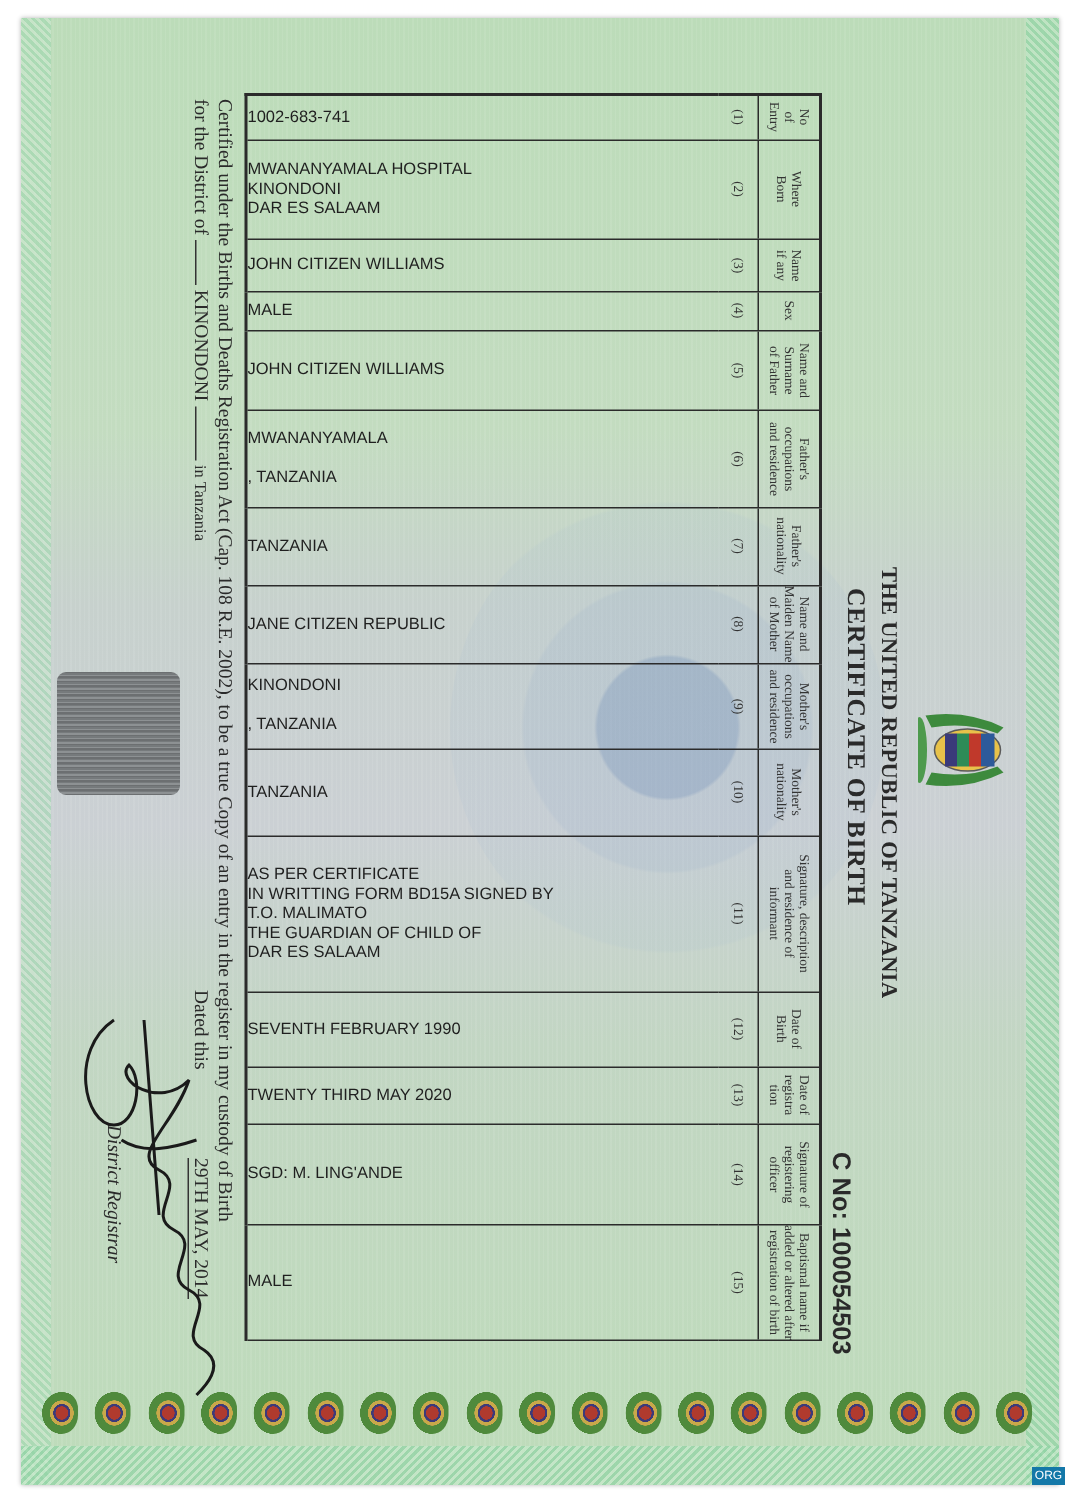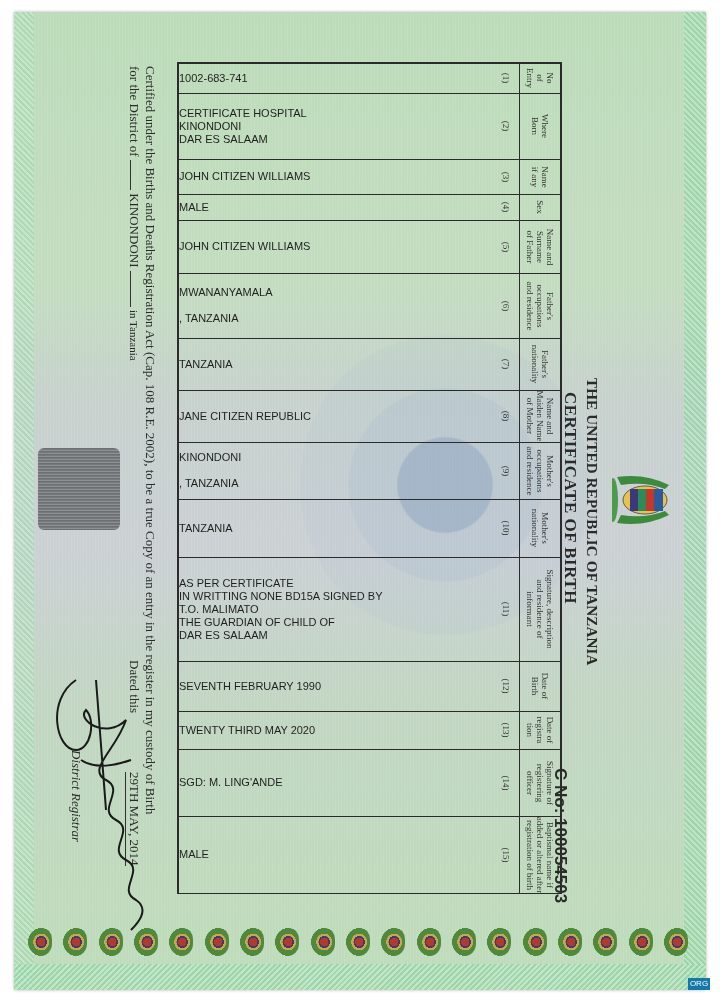--- a/index.html
+++ b/index.html
@@ -45,21 +45,21 @@
     position: absolute; transform-origin: 0 0; transform: rotate(90deg);
     white-space: nowrap;
   }
   .title1 { font-size: 15px; font-weight: bold; color: #2a2a2a; letter-spacing: 0.2px; }
   .title2 { font-size: 17px; font-weight: bold; color: #2a2a2a; letter-spacing: 0.5px; }
   .cno { font-family: "Liberation Sans", sans-serif; font-weight: bold; font-size: 17px; color: #2a2a2a; }
   .coat {
     position: absolute; left: 612px; top: 458px; width: 66px; height: 84px;
   }
   table.reg {
-    position: absolute; left: 177px; top: 62px; width: 385px;
+    position: absolute; left: 163px; top: 62px; width: 385px;
     border-collapse: collapse;
   }
   table.reg td { border-top: 1.5px solid #2b2b2b; border-bottom: 1.5px solid #2b2b2b; padding: 0; vertical-align: middle; }
   table.reg tr:first-child td { border-top: 2px solid #2b2b2b; }
   .val {
     font-family: "Liberation Sans", sans-serif; font-size: 11px; color: #1f1f1f;
     padding-left: 17px; line-height: 13px; border-left: 2px solid #2b2b2b;
   }
   .val div { white-space: nowrap; }
   .num { width: 26px; position: relative; }
@@ -133,21 +133,21 @@
         </td>
     <td class="num">
           <span>(1)</span>
         </td>
     <td class="head">
           <span>No<br>of<br>Entry</span>
         </td>
   </tr>
   <tr style="height:66px">
     <td class="val">
-      <div>CERTIFICATE HOSPITAL</div>
+      <div>MWANANYAMALA HOSPITAL</div>
       <div>KINONDONI</div>
       <div>DAR ES SALAAM</div>
     </td>
     <td class="num">
           <span>(2)</span>
         </td>
     <td class="head">
           <span>Where<br>Born</span>
         </td>
   </tr>
@@ -239,21 +239,21 @@
     <td class="num">
           <span>(10)</span>
         </td>
     <td class="head">
           <span>Mother's<br>nationality</span>
         </td>
   </tr>
   <tr style="height:104px">
     <td class="val">
       <div>AS PER CERTIFICATE</div>
-      <div>IN WRITTING NONE BD15A SIGNED BY</div>
+      <div>IN WRITTING FORM BD15A SIGNED BY</div>
       <div>T.O. MALIMATO</div>
       <div>THE GUARDIAN OF CHILD OF</div>
       <div>DAR ES SALAAM</div>
     </td>
     <td class="num">
           <span>(11)</span>
         </td>
     <td class="head">
           <span>Signature, description<br>and residence of<br>informant</span>
         </td>

